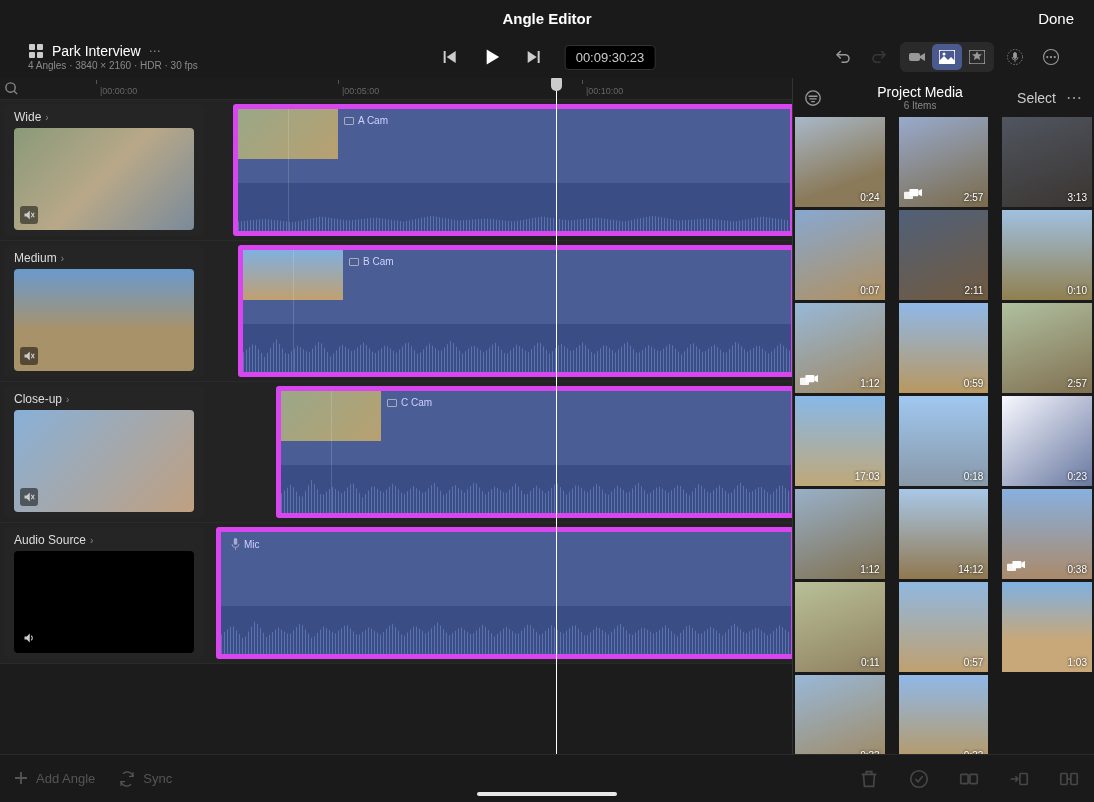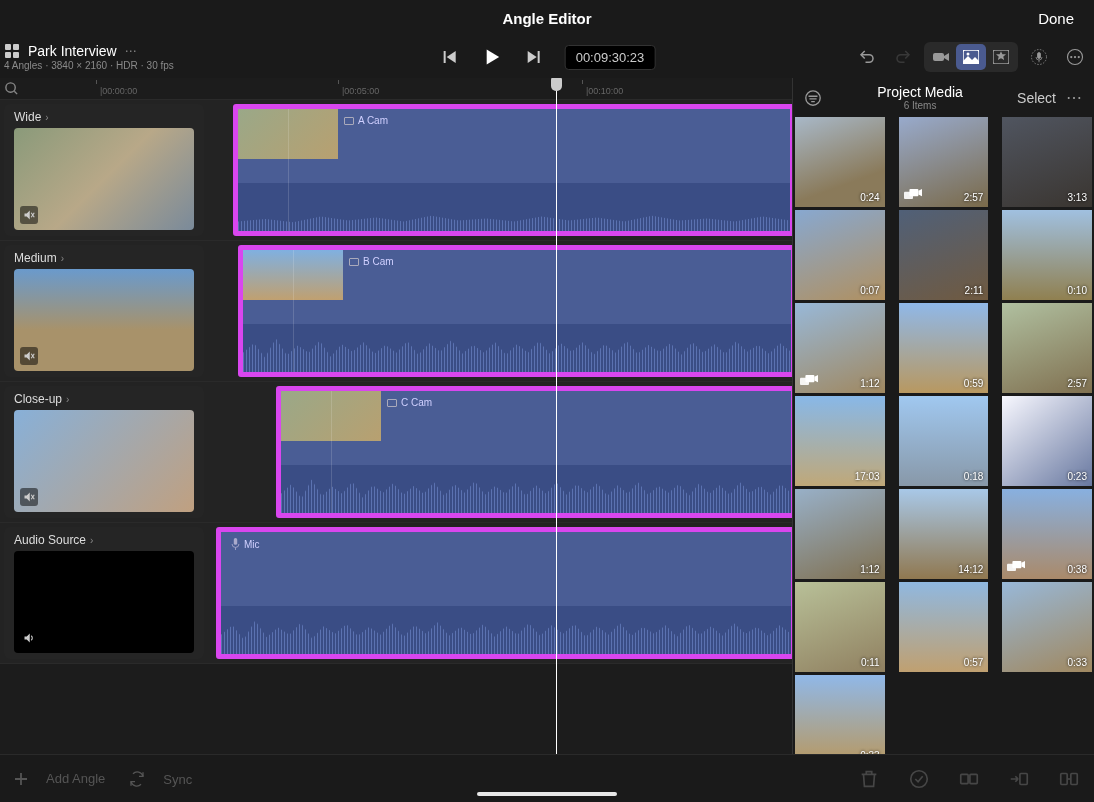--- a/index.html
+++ b/index.html
@@ -2,21 +2,21 @@
 <html><head>
 <meta charset="utf-8">
 <style>
 * { margin: 0; padding: 0; box-sizing: border-box; font-family: -apple-system, BlinkMacSystemFont, "Segoe UI", sans-serif; }
 body { background: #1a1a1a; color: #e0e0e0; width: 1094px; height: 802px; overflow: hidden; position: relative; }
 
 .title-bar { height: 36px; display: flex; align-items: center; justify-content: center; position: relative; }
 .title-bar .title { font-size: 15px; font-weight: 600; color: #fff; }
 .title-bar .done { position: absolute; right: 20px; font-size: 15px; color: #fff; cursor: pointer; }
 
-.toolbar { height: 42px; display: flex; align-items: center; padding: 0 4px; gap: 10px; }
+.toolbar { height: 42px; display: flex; align-items: center; padding: 0 28px; gap: 10px; }
 .project-info { display: flex; flex-direction: column; gap: 1px; }
 .project-title-row { display: flex; align-items: center; gap: 8px; }
 .grid-icon { width: 16px; height: 16px; display:inline-flex; }
 .project-title { font-size: 14px; color: #fff; }
 .project-meta { font-size: 10px; color: #8a8a8a; }
 .dots-icon { color:#8a8a8a; font-size:12px; }
 
 .transport-controls { display: flex; align-items: center; gap: 20px; margin-left: auto; margin-right: auto; position:absolute; left:50%; transform:translateX(-50%); }
 .transport-btn { width:22px; height:22px; display:flex; align-items:center; justify-content:center; cursor:pointer; }
 .timecode-box { background:#000; border:1px solid #333; border-radius:4px; padding:4px 10px; font-family: monospace; font-size:13px; color:#ccc; }
@@ -85,21 +85,21 @@
 .mg12{background:linear-gradient(180deg,#a0c8f0,#8898a8);}
 .mg13{background:linear-gradient(140deg,#f8f8ff,#6878a0);}
 .mg14{background:linear-gradient(160deg,#98b0c8,#807050);}
 .mg15{background:linear-gradient(180deg,#a8c8e8,#907850);}
 .mg16{background:linear-gradient(180deg,#88b0e0,#aa8a6a);}
 .mg17{background:linear-gradient(160deg,#b8c098,#908060);}
 .mg18{background:linear-gradient(180deg,#90b8e0,#c0a070);}
 
 .bottom-bar { position:absolute; bottom:0; left:0; right:0; height:48px; display:flex; align-items:center; padding:0 14px; background:#1a1a1a; border-top:1px solid #2a2a2a; color:#555;}
 .bottom-left { display:flex; gap:24px; align-items:center;}
-.bottom-action { display:flex; align-items:flex-end; gap:18px; font-size:13px; cursor:pointer;}
+.bottom-action { display:flex; align-items:flex-start; gap:8px; font-size:13px; cursor:pointer;}
 .bottom-right { margin-left:auto; display:flex; gap:28px;}
 .bottom-icon { width:22px; height:22px; opacity:0.4;}
 .home-indicator{ position:absolute; bottom:6px; left:50%; transform:translateX(-50%); width:140px; height:4px; background:#fff; border-radius:3px; opacity:0.9;}
 
 .chev{ font-size:10px; color:#888;}
 svg{ display:block;}
 </style>
 </head>
 <body>
 
@@ -390,20 +390,23 @@
             </svg>
           </span>
           <span class="dur">0:38</span>
         </div>
         <div class="media-item mg17">
           <span class="dur">0:11</span>
         </div>
         <div class="media-item mg18">
           <span class="dur">0:57</span>
         </div>
+        <div class="media-item mg4">
+          <span class="dur">1:03</span>
+        </div>
         <div class="media-item mg8">
           <span class="dur">0:33</span>
         </div>
         <div class="media-item mg9">
           <span class="dur">0:33</span>
         </div>
       </div>
   </div>
 </div>
 

